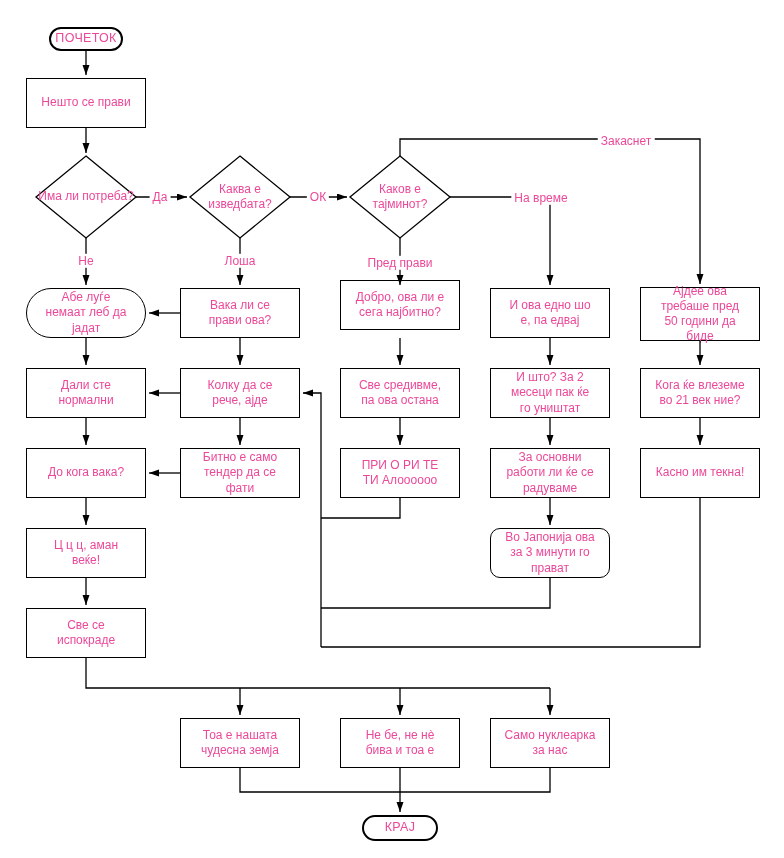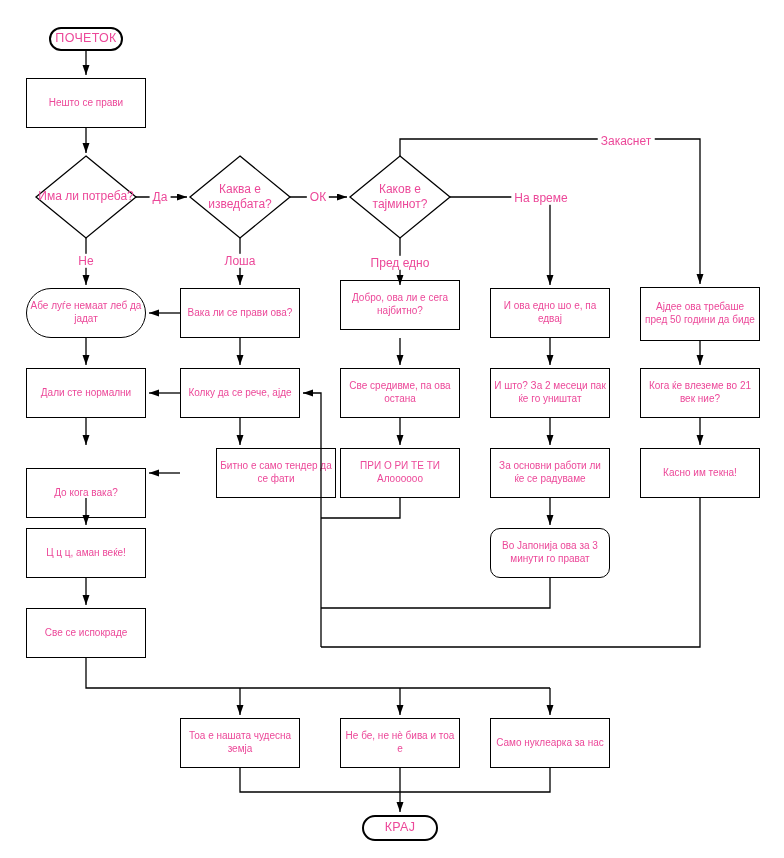--- a/index.html
+++ b/index.html
@@ -4,21 +4,21 @@
 <style>
   html,body{margin:0;padding:0;background:#ffffff;}
   #canvas{
     position:relative;width:784px;height:858px;background:#ffffff;
     font-family:"Liberation Sans","DejaVu Sans",sans-serif;color:#ec4899;
     overflow:hidden;
   }
   .node{
     position:absolute;box-sizing:border-box;background:#ffffff;
     border:1.3px solid #000;display:flex;align-items:center;justify-content:center;
-    text-align:center;font-size:10px;line-height:1.27;padding:2px 3px;z-index:1;
+    text-align:center;font-size:12px;line-height:1.27;padding:2px 13px;z-index:1;
   }
   .terminal{
     border:2px solid #000;border-radius:14px;z-index:1;font-size:12.5px;
     letter-spacing:0.3px;padding:0 4px;
   }
   .edges{position:absolute;left:0;top:0;z-index:2;pointer-events:none;}
   .dlabel{
     position:absolute;z-index:3;display:flex;align-items:center;justify-content:center;
     text-align:center;font-size:12px;line-height:1.27;background:transparent;
   }
@@ -31,27 +31,27 @@
 <body>
 
 <div id="canvas">
 
   <div class="node terminal" style="left:49px;top:27px;width:74px;height:24px;">ПОЧЕТОК</div>
 
   <div class="node" style="left:26px;top:78px;width:120px;height:50px;">Нешто се прави</div>
 
   <div class="node" style="left:26px;top:288px;width:120px;height:50px;border-radius:25px;">Абе луѓе немаат леб да јадат</div>
   <div class="node" style="left:26px;top:368px;width:120px;height:50px;">Дали сте нормални</div>
-  <div class="node" style="left:26px;top:448px;width:120px;height:50px;margin-top:20px;">До кога вака?</div>
+  <div class="node" style="left:26px;top:448px;width:120px;height:50px;">До кога вака?</div>
   <div class="node" style="left:26px;top:528px;width:120px;height:50px;">Ц ц ц, аман веќе!</div>
   <div class="node" style="left:26px;top:608px;width:120px;height:50px;">Све се испокраде</div>
 
   <div class="node" style="left:180px;top:288px;width:120px;height:50px;">Вака ли се прави ова?</div>
   <div class="node" style="left:180px;top:368px;width:120px;height:50px;">Колку да се рече, ајде</div>
-  <div class="node" style="left:180px;top:448px;width:120px;height:50px;margin-left:36px;">Битно е само тендер да се фати</div>
+  <div class="node" style="left:180px;top:448px;width:120px;height:50px;">Битно е само тендер да се фати</div>
 
   <div class="node" style="left:340px;top:280px;width:120px;height:50px;">Добро, ова ли е сега најбитно?</div>
   <div class="node" style="left:340px;top:368px;width:120px;height:50px;">Све средивме, па ова остана</div>
   <div class="node" style="left:340px;top:448px;width:120px;height:50px;">ПРИ О РИ ТЕ ТИ Алоооооо</div>
 
   <div class="node" style="left:490px;top:288px;width:120px;height:50px;">И ова едно шо е, па едвај</div>
   <div class="node" style="left:490px;top:368px;width:120px;height:50px;">И што? За 2 месеци пак ќе го уништат</div>
   <div class="node" style="left:490px;top:448px;width:120px;height:50px;">За основни работи ли ќе се радуваме</div>
   <div class="node" style="left:490px;top:528px;width:120px;height:50px;border-radius:10px;">Во Јапонија ова за 3 минути го прават</div>
 
@@ -122,17 +122,17 @@
   </svg>
 
   <div class="dlabel" style="left:38px;top:158px;width:96px;height:78px;">Има ли потреба?</div>
   <div class="dlabel" style="left:192px;top:158px;width:96px;height:78px;">Каква е изведбата?</div>
   <div class="dlabel" style="left:352px;top:158px;width:96px;height:78px;">Каков е тајминот?</div>
 
   <div class="elabel" style="left:160px;top:197px;">Да</div>
   <div class="elabel" style="left:318px;top:197px;">ОК</div>
   <div class="elabel" style="left:86px;top:261px;">Не</div>
   <div class="elabel" style="left:240px;top:261px;">Лоша</div>
-  <div class="elabel" style="left:400px;top:263px;">Пред едно</div>
+  <div class="elabel" style="left:400px;top:263px;">Пред прави</div>
   <div class="elabel" style="left:541px;top:198px;">На време</div>
   <div class="elabel" style="left:626px;top:141px;">Закаснет</div>
 
 </div>
 
 </body></html>

